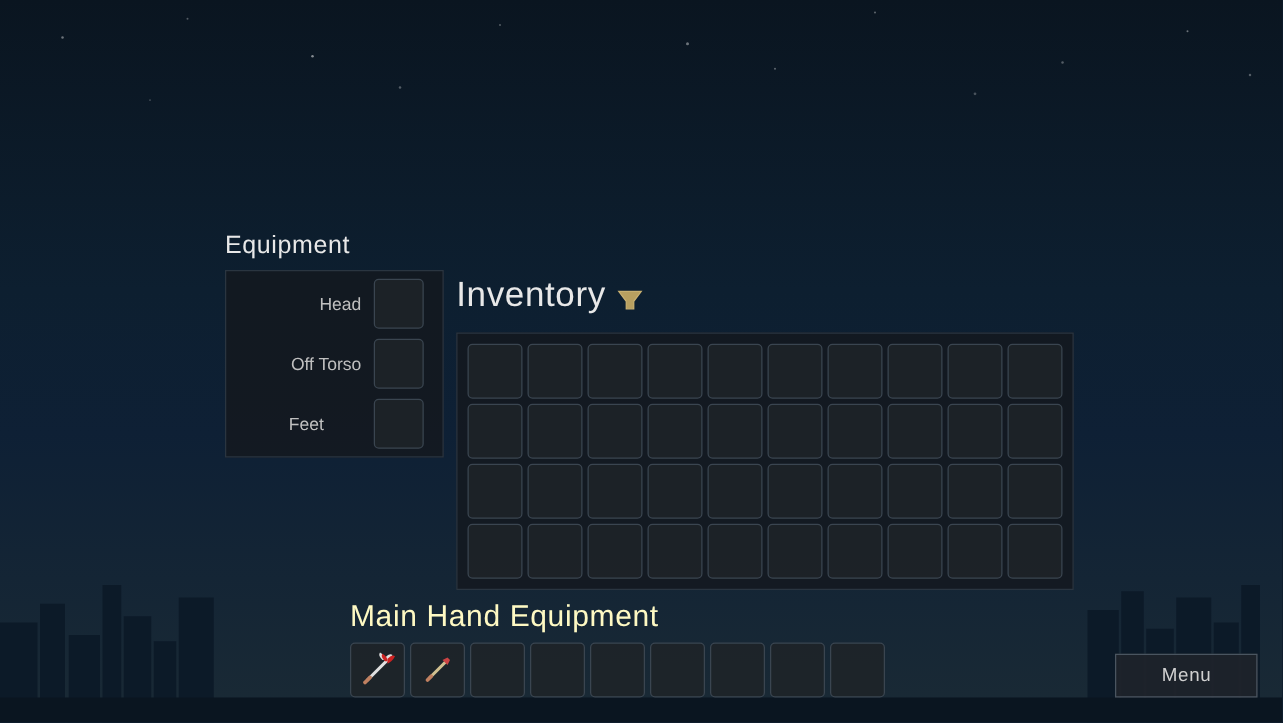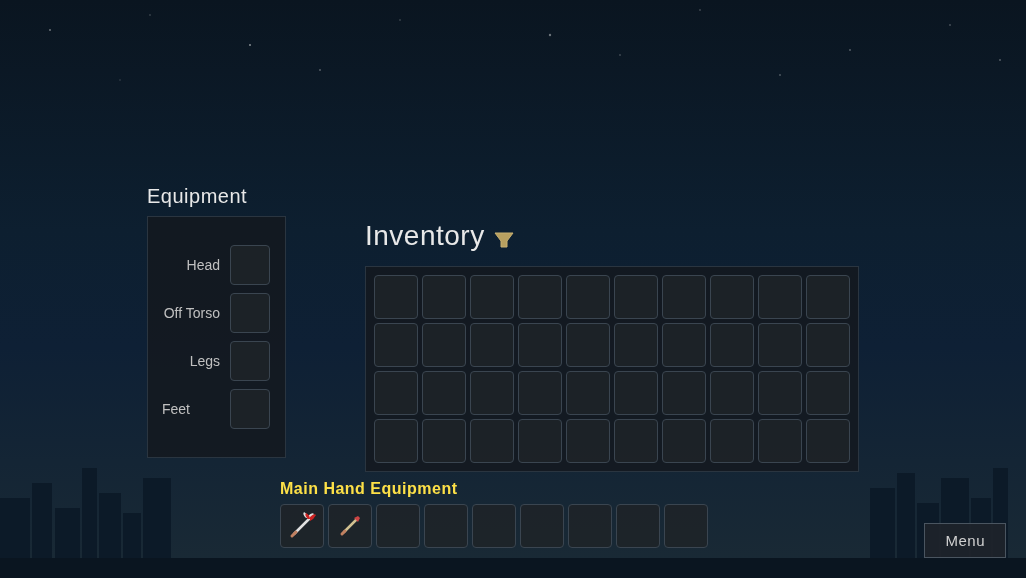--- a/index.html
+++ b/index.html
@@ -31,37 +31,37 @@
 
     
     .ui-layer {
       position: absolute;
       inset: 0;
     }
 
     
     .equipment-panel {
       position: absolute;
-      left: 147px;
+      left: 180px;
       top: 185px;
     }
 
     .panel-title {
       color: #e8e8e8;
       font-size: 20px;
       font-weight: 400;
       margin-bottom: 8px;
       letter-spacing: 0.5px;
     }
 
     .equipment-slots {
       background: rgba(20, 25, 30, 0.85);
       border: 1px solid #2a3540;
-      padding: 28px 15px;
-      width: 139px;
+      padding: 6px 15px;
+      width: 175px;
     }
 
     .equip-slot-row {
       display: flex;
       align-items: center;
       justify-content: flex-end;
       margin-bottom: 8px;
       gap: 10px;
     }
 
@@ -122,23 +122,23 @@
     }
 
     
     .main-hand-panel {
       position: absolute;
       left: 280px;
       top: 480px;
     }
 
     .main-hand-title {
-      color: #fde047;
-      font-size: 16px;
-      font-weight: 700;
+      color: #fef9c3;
+      font-size: 24px;
+      font-weight: 400;
       margin-bottom: 6px;
       letter-spacing: 0.5px;
     }
 
     .main-hand-slots {
       display: flex;
       gap: 4px;
     }
 
     .main-slot {
@@ -154,21 +154,21 @@
     }
 
     
     .menu-button {
       position: absolute;
       right: 20px;
       bottom: 20px;
       background: rgba(30, 35, 42, 0.92);
       border: 1px solid #4a5560;
       color: #d0d0d0;
-      padding: 8px 20px;
+      padding: 8px 36px;
       font-size: 15px;
       cursor: pointer;
       letter-spacing: 0.5px;
     }
 
     
     .bg-stars {
       position: absolute;
       top: 0;
       left: 0;
@@ -227,24 +227,20 @@
         <span class="slot-label">Head</span>
         <div class="slot-box"></div>
       </div>
 
       <div class="equip-slot-row">
         <span class="slot-label">Off Torso</span>
         <div class="slot-box"></div>
       </div>
 
 
-      <div class="equip-slot-row">
-        <span class="slot-label">Legs</span>
-        <div class="slot-box"></div>
-      </div>
 
       <div class="equip-slot-row">
         <span class="slot-label">Feet</span>
         <div class="slot-box"></div>
       </div>
 
     </div>
   </div>
 
   <div class="inventory-panel">

